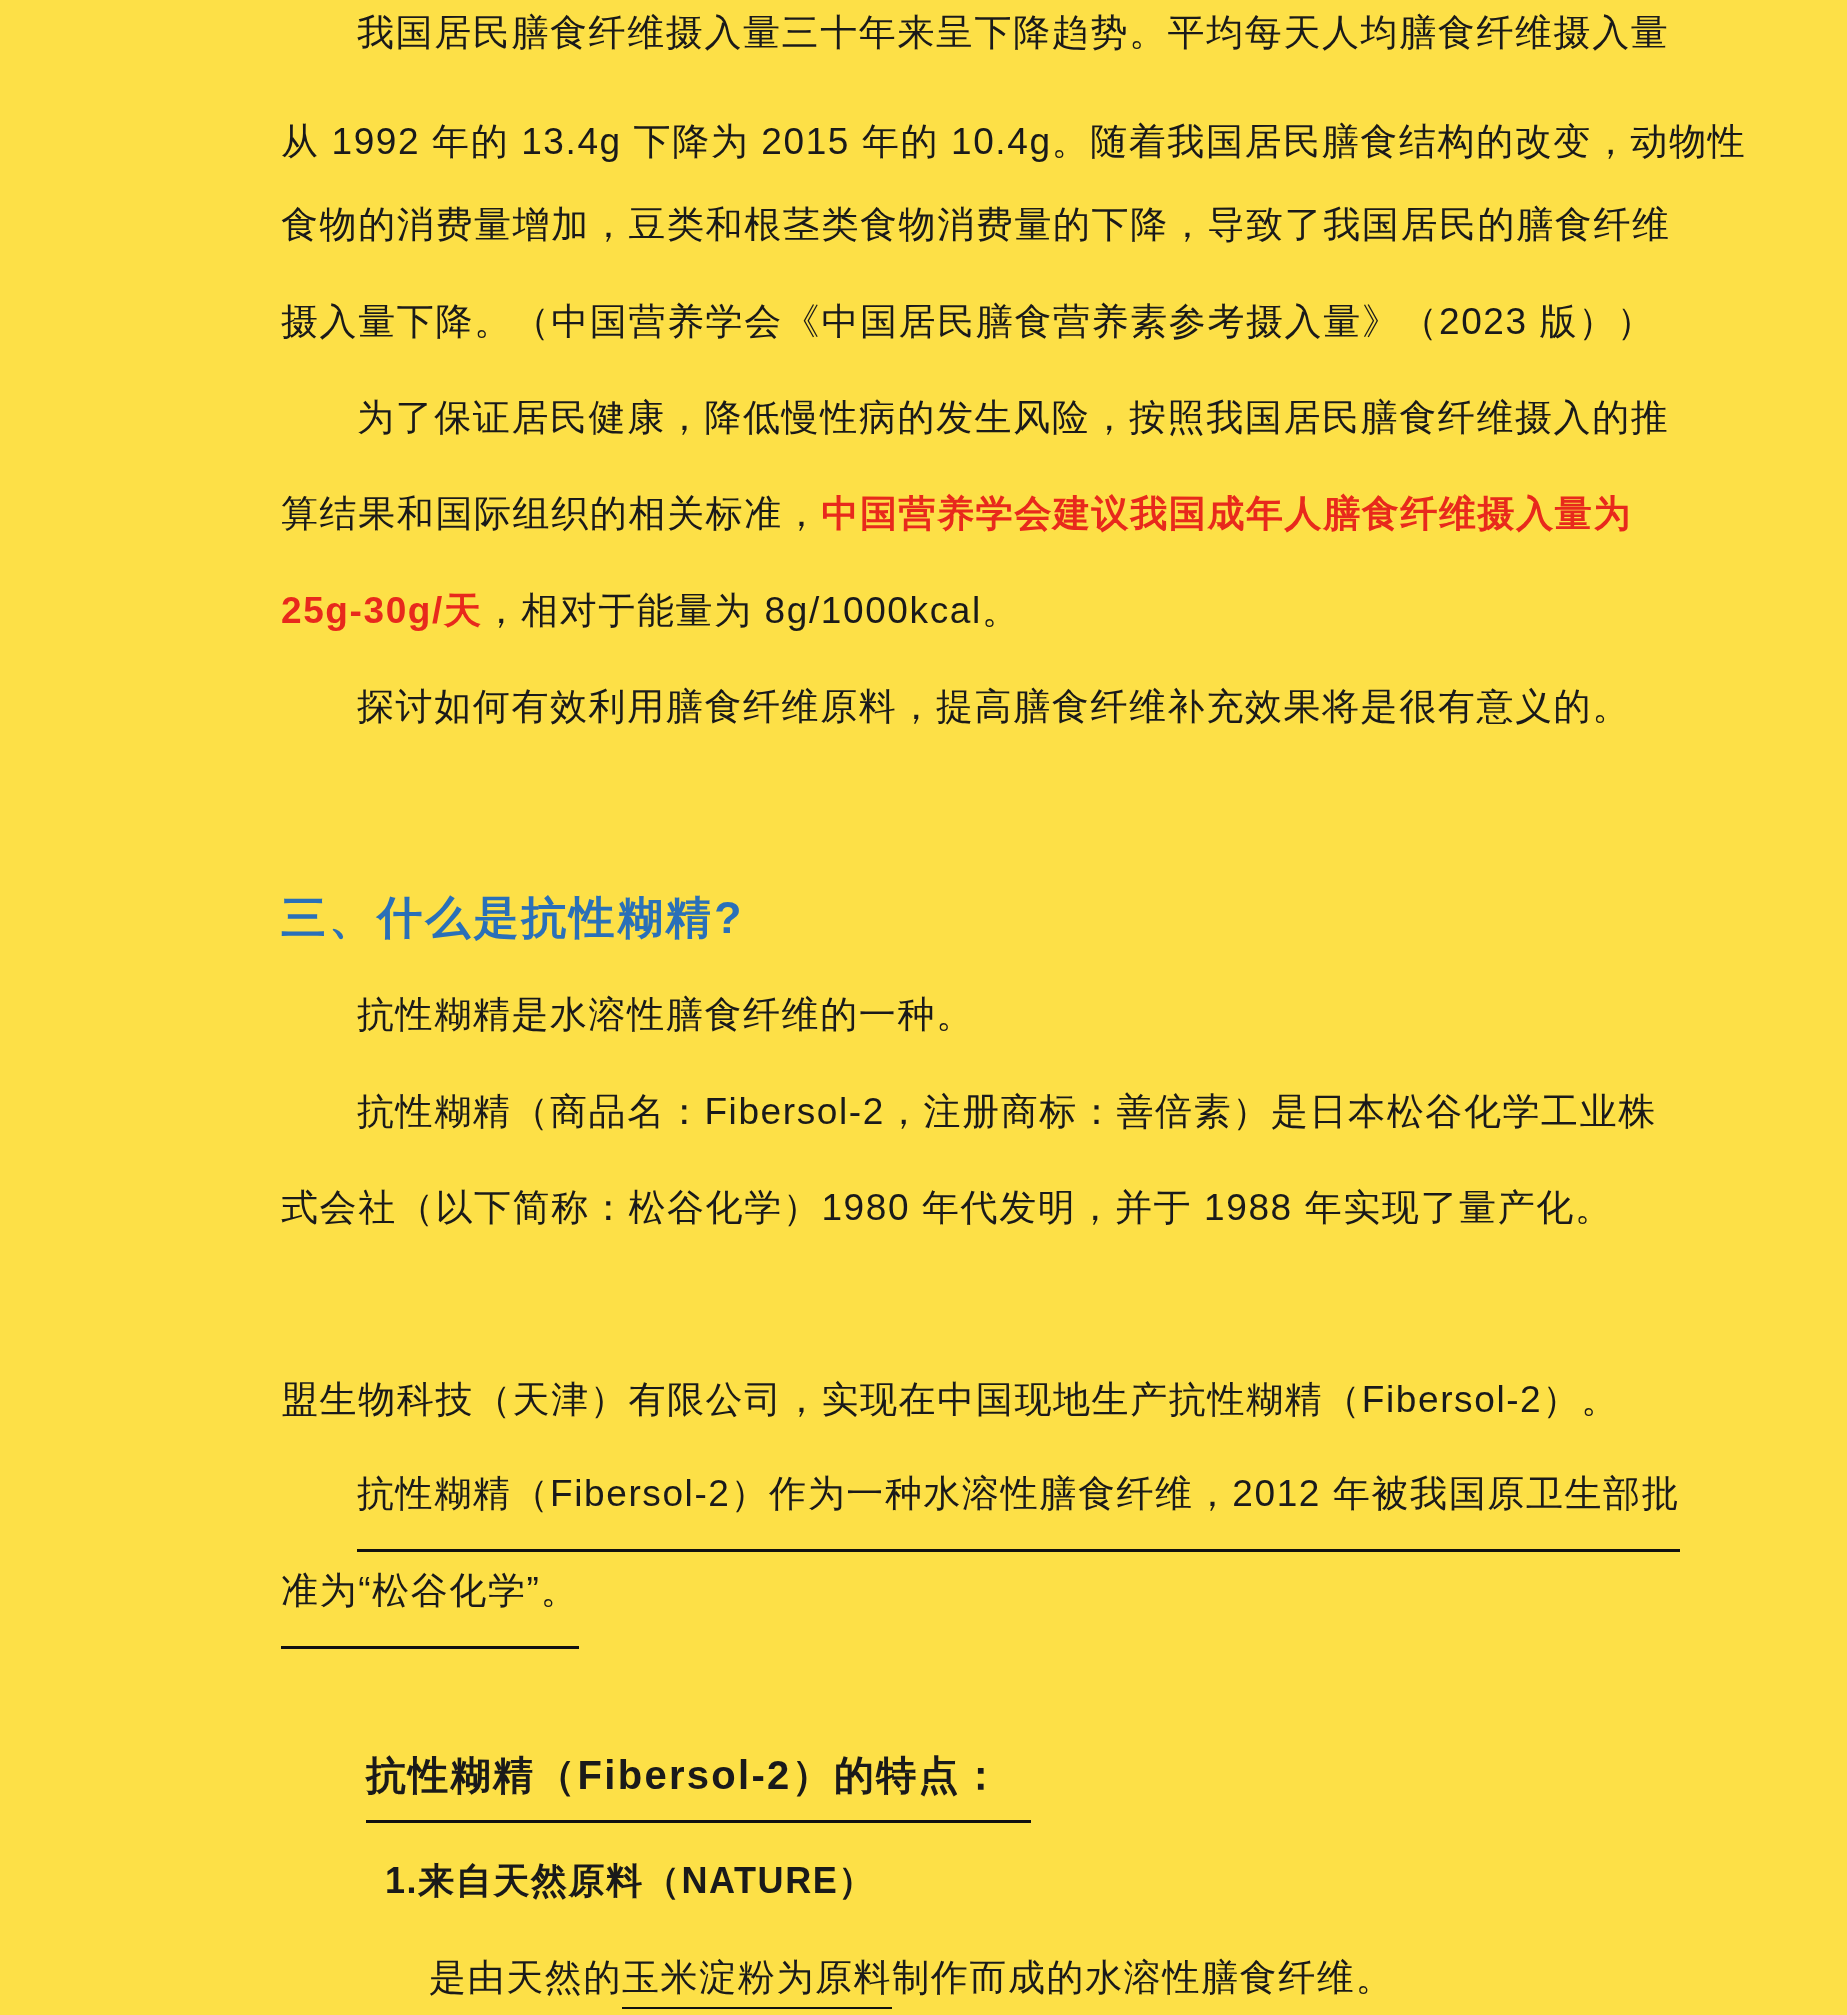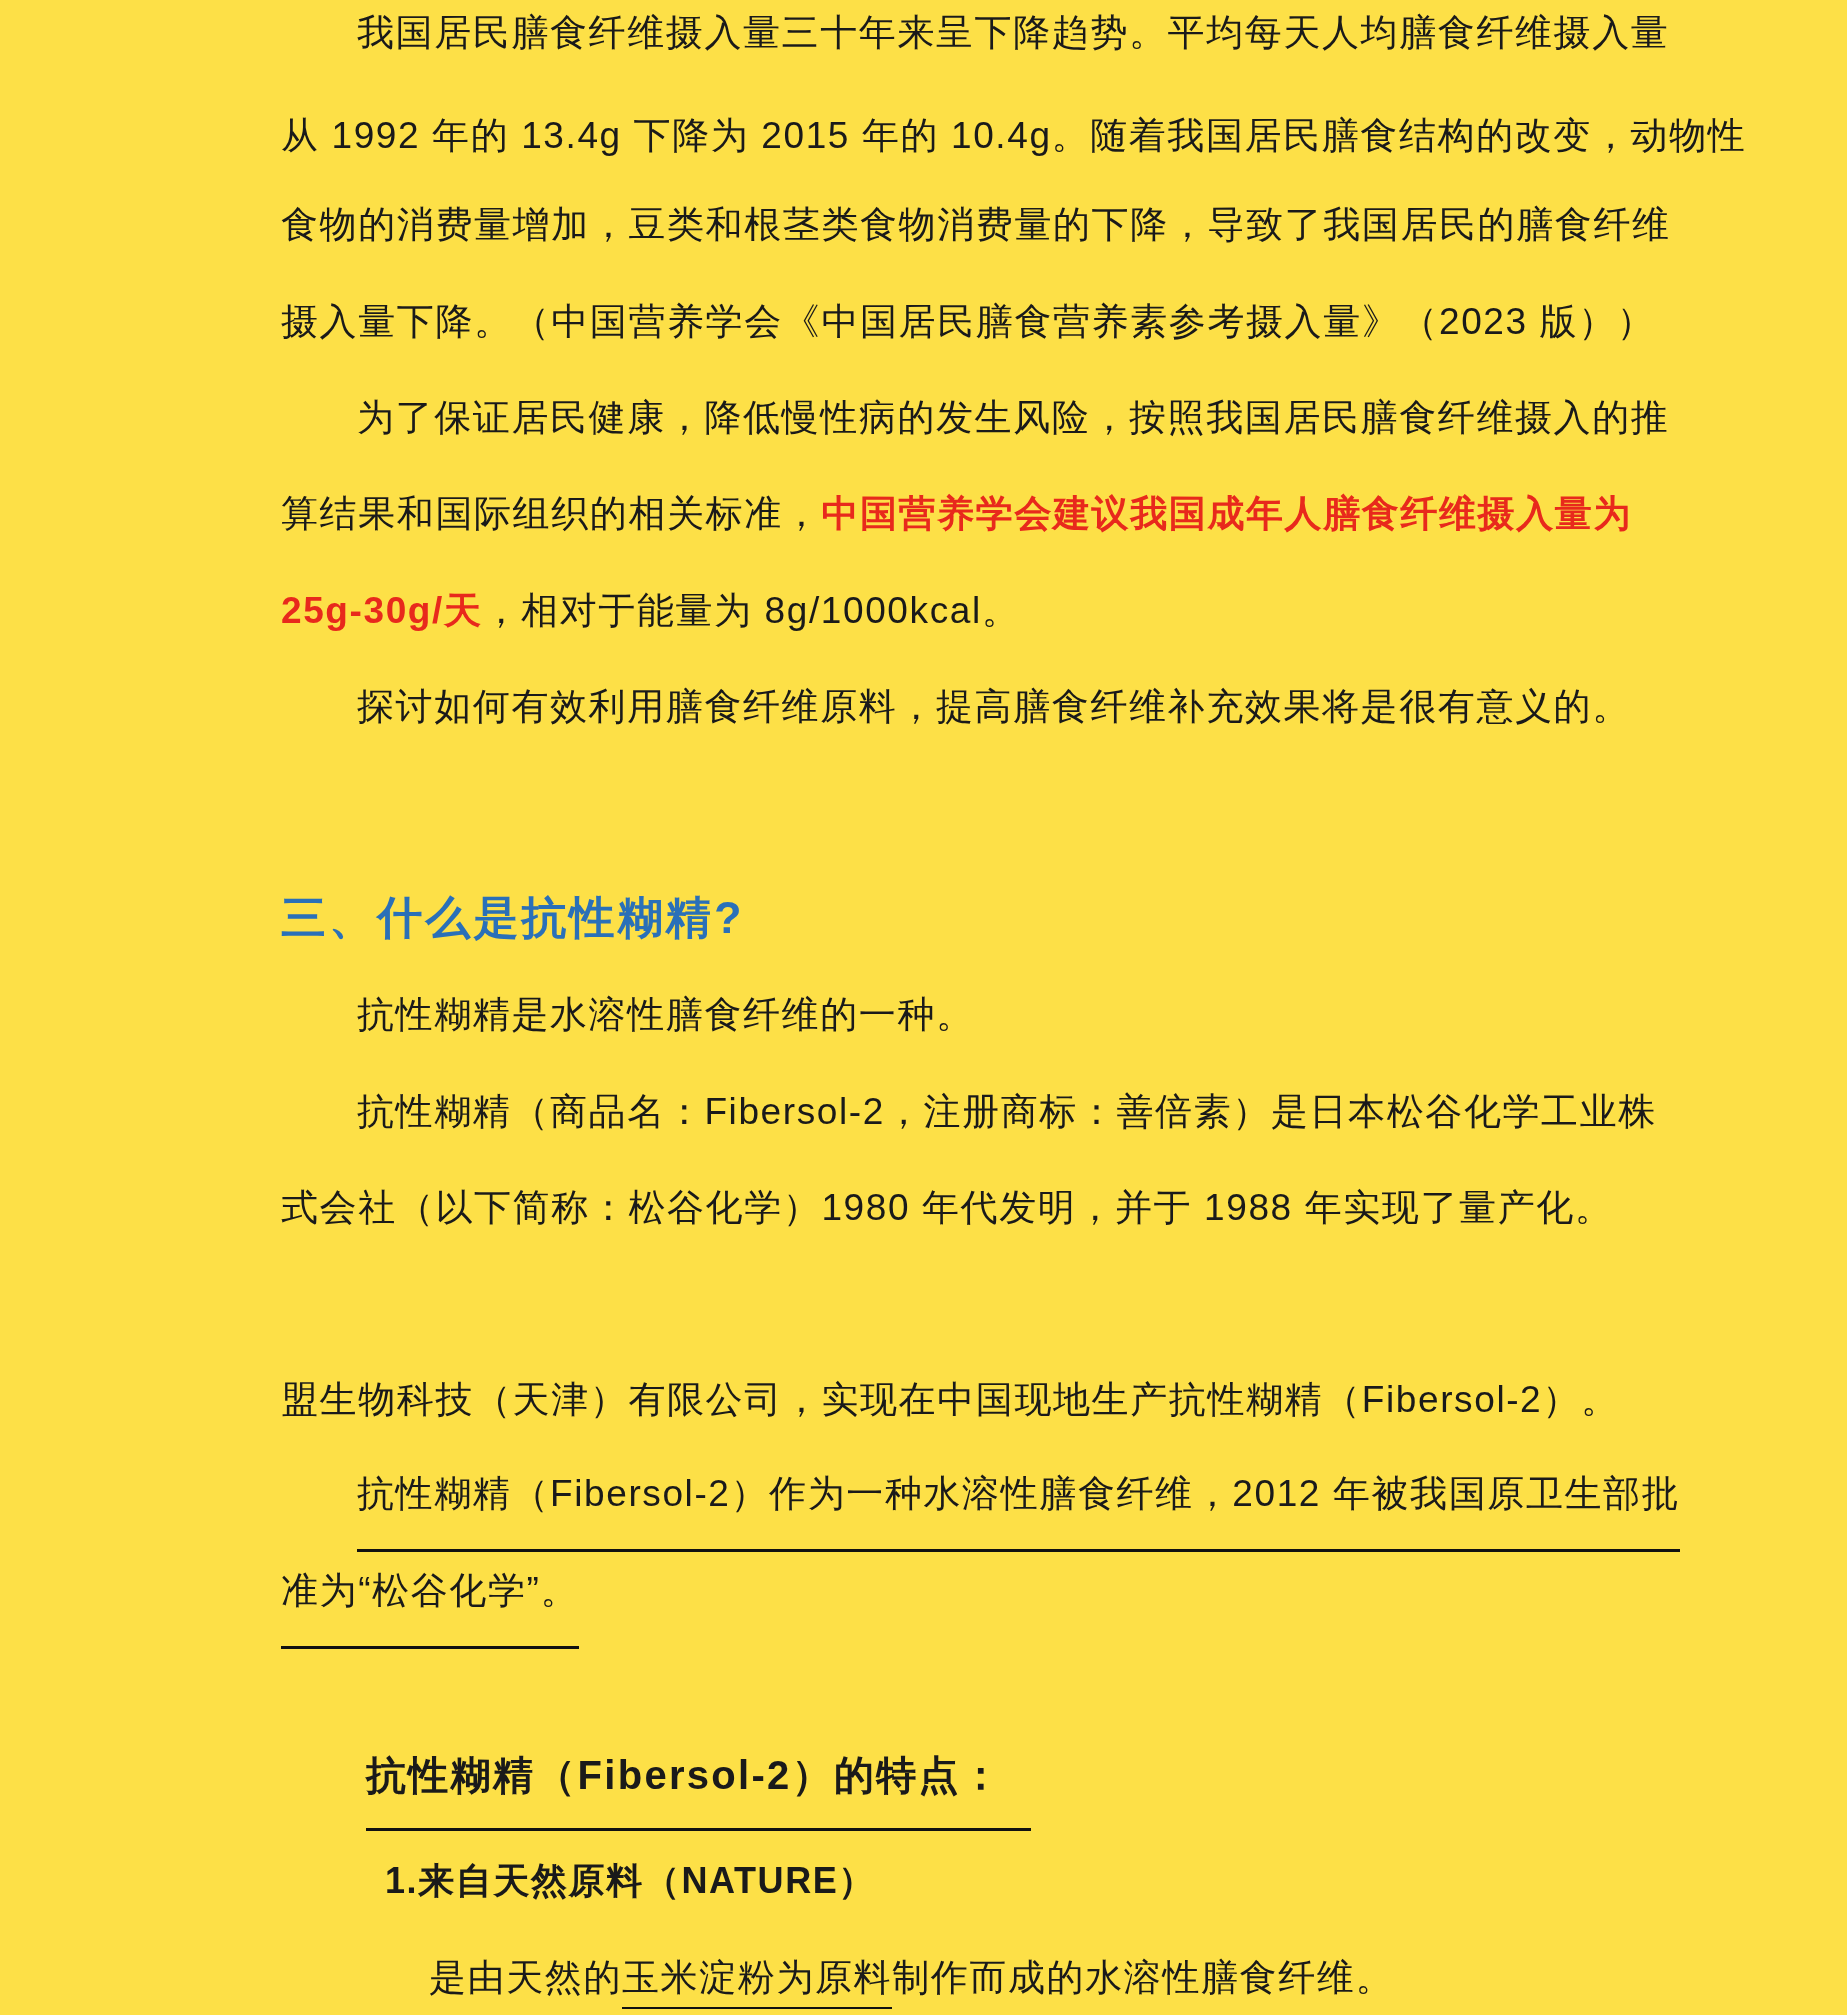--- a/index.html
+++ b/index.html
@@ -38,21 +38,21 @@
     padding-bottom: 30px;
   }
   .feature-heading {
     position: absolute;
     left: 366px;
     font-size: 40px;
     font-weight: bold;
     letter-spacing: 2.3px;
     white-space: nowrap;
     border-bottom: 3.1px solid #111;
-    padding-bottom: 25px;
+    padding-bottom: 17px;
     padding-right: 28px;
   }
   .feature-sub {
     position: absolute;
     left: 385px;
     font-size: 36px;
     font-weight: bold;
     letter-spacing: 1.6px;
     white-space: nowrap;
   }
@@ -60,21 +60,21 @@
     border-bottom: 2.3px solid #111;
     padding-bottom: 9px;
   }
 </style>
 </head>
 <body>
 
 <div class="page">
 
   <div class="line indent" style="top:7.8px">我国居民膳食纤维摄入量三十年来呈下降趋势。平均每天人均膳食纤维摄入量</div>
-  <div class="line" style="top:111px">从 1992 年的 13.4g 下降为 2015 年的 10.4g。随着我国居民膳食结构的改变，动物性</div>
+  <div class="line" style="top:117px">从 1992 年的 13.4g 下降为 2015 年的 10.4g。随着我国居民膳食结构的改变，动物性</div>
   <div class="line" style="top:200px">食物的消费量增加，豆类和根茎类食物消费量的下降，导致了我国居民的膳食纤维</div>
   <div class="line" style="top:297px">摄入量下降。（中国营养学会《中国居民膳食营养素参考摄入量》（2023 版））</div>
 
   <div class="line" style="top:489px">
     <span>算结果和国际组织的相关标准，</span><span class="seg-red">中国营养学会建议我国成年人膳食纤维摄入量为</span>
   </div>
   <div class="line indent" style="top:393px">为了保证居民健康，降低慢性病的发生风险，按照我国居民膳食纤维摄入的推</div>
   <div class="line" style="top:586px">
     <span class="seg-red">25g-30g/天</span><span>，相对于能量为 8g/1000kcal。</span>
   </div>

